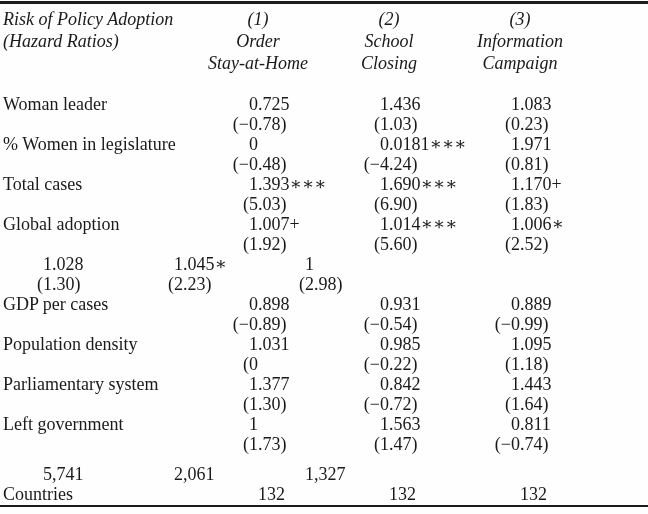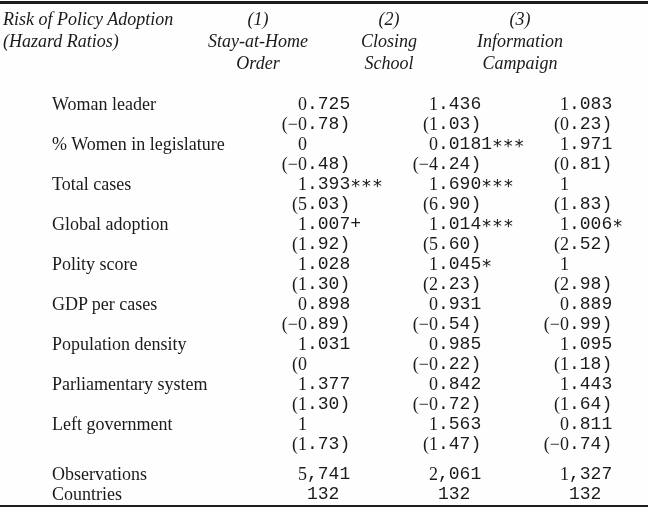--- a/index.html
+++ b/index.html
@@ -20,49 +20,49 @@
 
   
   .header { position: absolute; top: 8px; left: 0; width: 648px; display: flex; font-style: italic; }
   .title-col { width: 206px; padding-left: 3px; line-height: 22px; }
   .title-col div { white-space: nowrap; }
   .col-head { width: 131px; line-height: 22px; }
   .ch-line { width: 104px; text-align: center; white-space: nowrap; }
 
   
   .tbody { position: absolute; top: 94px; left: 0; width: 648px; }
-  .vrow { display: flex; justify-content: flex-end; }
+  .vrow { display: flex; }
   .label-col { width: 206px; padding-left: 3px; line-height: 20px; white-space: nowrap; }
   .cell { width: 131px; }
   .num { display: flex; height: 20px; line-height: 20px; }
   .ip { display: inline-block; width: 52px; text-align: right; white-space: pre; }
-  .fp { display: inline-block; width: 79px; text-align: left; white-space: pre; font-family: Liberation Mono, monospace; }
+  .fp { display: inline-block; width: 79px; text-align: left; white-space: pre; }
 
   .summary { margin-top: 10px; }
 </style>
 </head>
 <body>
 
 <div class="paper-table">
   <div class="rule rule-top"></div>
 
   <div class="header">
     <div class="title-col">
       <div>Risk of Policy Adoption</div>
       <div>(Hazard Ratios)</div>
     </div>
     <div class="col-head">
       <div class="ch-line">(1)</div>
+      <div class="ch-line">Order</div>
       <div class="ch-line">Stay-at-Home</div>
-      <div class="ch-line">Order</div>
     </div>
     <div class="col-head">
       <div class="ch-line">(2)</div>
+      <div class="ch-line">School</div>
       <div class="ch-line">Closing</div>
-      <div class="ch-line">School</div>
     </div>
     <div class="col-head">
       <div class="ch-line">(3)</div>
       <div class="ch-line">Information</div>
       <div class="ch-line">Campaign</div>
     </div>
   </div>
 
   <div class="tbody">
 
@@ -151,20 +151,21 @@
             <span class="fp">.690∗∗∗</span>
           </div>
         <div class="num">
             <span class="ip">(6</span>
             <span class="fp">.90)</span>
           </div>
       </div>
       <div class="cell">
         <div class="num">
             <span class="ip">1</span>
+            <span class="fp">.170+</span>
           </div>
         <div class="num">
             <span class="ip">(1</span>
             <span class="fp">.83)</span>
           </div>
       </div>
     </div>
 
     <div class="vrow">
       <div class="label-col">Global adoption</div>
@@ -194,21 +195,20 @@
             <span class="fp">.006∗</span>
           </div>
         <div class="num">
             <span class="ip">(2</span>
             <span class="fp">.52)</span>
           </div>
       </div>
     </div>
 
     <div class="vrow">
-      <div class="label-col">Polity score</div>
       <div class="cell">
         <div class="num">
             <span class="ip">1</span>
             <span class="fp">.028</span>
           </div>
         <div class="num">
             <span class="ip">(1</span>
             <span class="fp">.30)</span>
           </div>
       </div>
@@ -362,21 +362,20 @@
           </div>
         <div class="num">
             <span class="ip">(−0</span>
             <span class="fp">.74)</span>
           </div>
       </div>
     </div>
 
     <div class="summary">
       <div class="vrow">
-        <div class="label-col">Observations</div>
         <div class="cell">
           <div class="num">
               <span class="ip">5</span>
               <span class="fp">,741</span>
             </div>
         </div>
         <div class="cell">
           <div class="num">
               <span class="ip">2</span>
               <span class="fp">,061</span>

